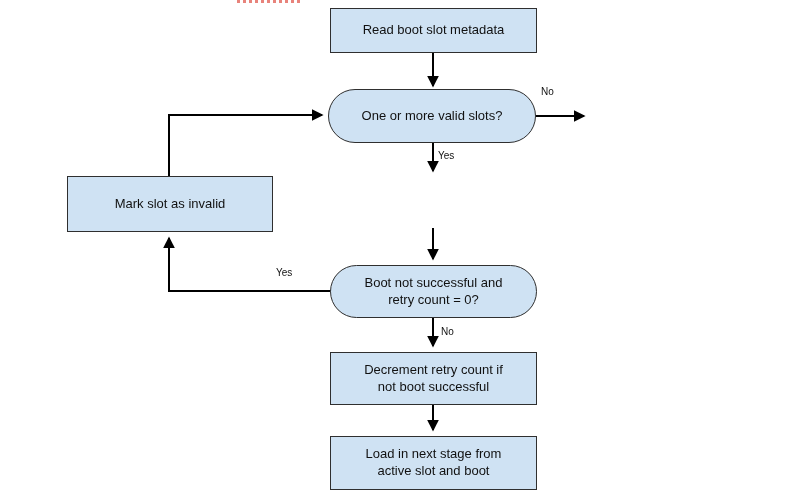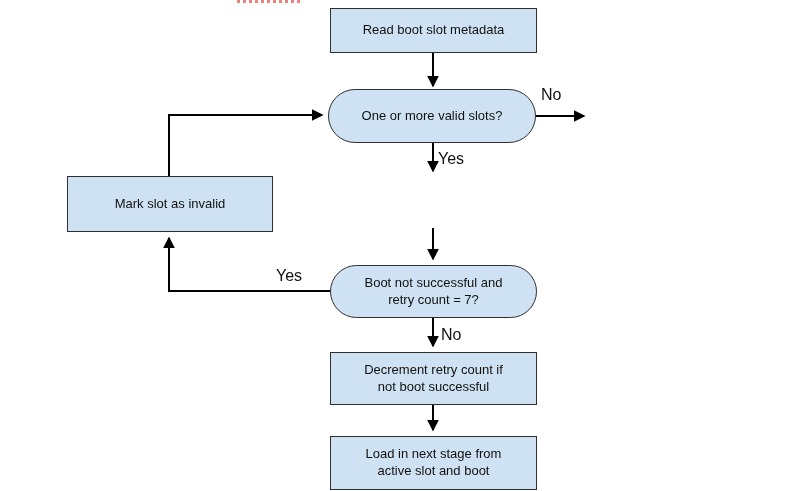--- a/index.html
+++ b/index.html
@@ -29,21 +29,21 @@
     color: #111111;
     background: #cfe2f3;
     border: 1px solid #2f2f2f;
     white-space: pre-line;
     padding: 2px 6px;
   }
   .oval { border-radius: 28px; }
   .orange { background: #f0962b; }
   .edge-label {
     position: absolute;
-    font-size: 16px;
+    font-size: 10px;
     color: #111111;
   }
   .red-artifact {
     position: absolute;
     left: 205px; top: 0;
     width: 66px; height: 3px;
     background: repeating-linear-gradient(90deg,
       #e8837b 0px, #e8837b 3px,
       rgba(0,0,0,0) 3px, rgba(0,0,0,0) 6px);
   }
@@ -75,21 +75,21 @@
 
   <div class="node" style="left:298px; top:8px; width:207px; height:45px;">Read boot slot metadata</div>
 
   <div class="node oval" style="left:296px; top:89px; width:208px; height:54px;">One or more valid slots?</div>
 
 
 
   <div class="node" style="left:35px; top:176px; width:206px; height:56px;">Mark slot as invalid</div>
 
   <div class="node oval" style="left:298px; top:265px; width:207px; height:53px;">Boot not successful and
-retry count = 7?</div>
+retry count = 0?</div>
 
   <div class="node" style="left:298px; top:436px; width:207px; height:54px;">Load in next stage from
 active slot and boot</div>
 
   <div class="node" style="left:298px; top:352px; width:207px; height:53px;">Decrement retry count if
 not boot successful</div>
 
   <div class="edge-label" style="left:509px; top:86px;">No</div>
 
   <div class="edge-label" style="left:406px; top:150px;">Yes</div>

